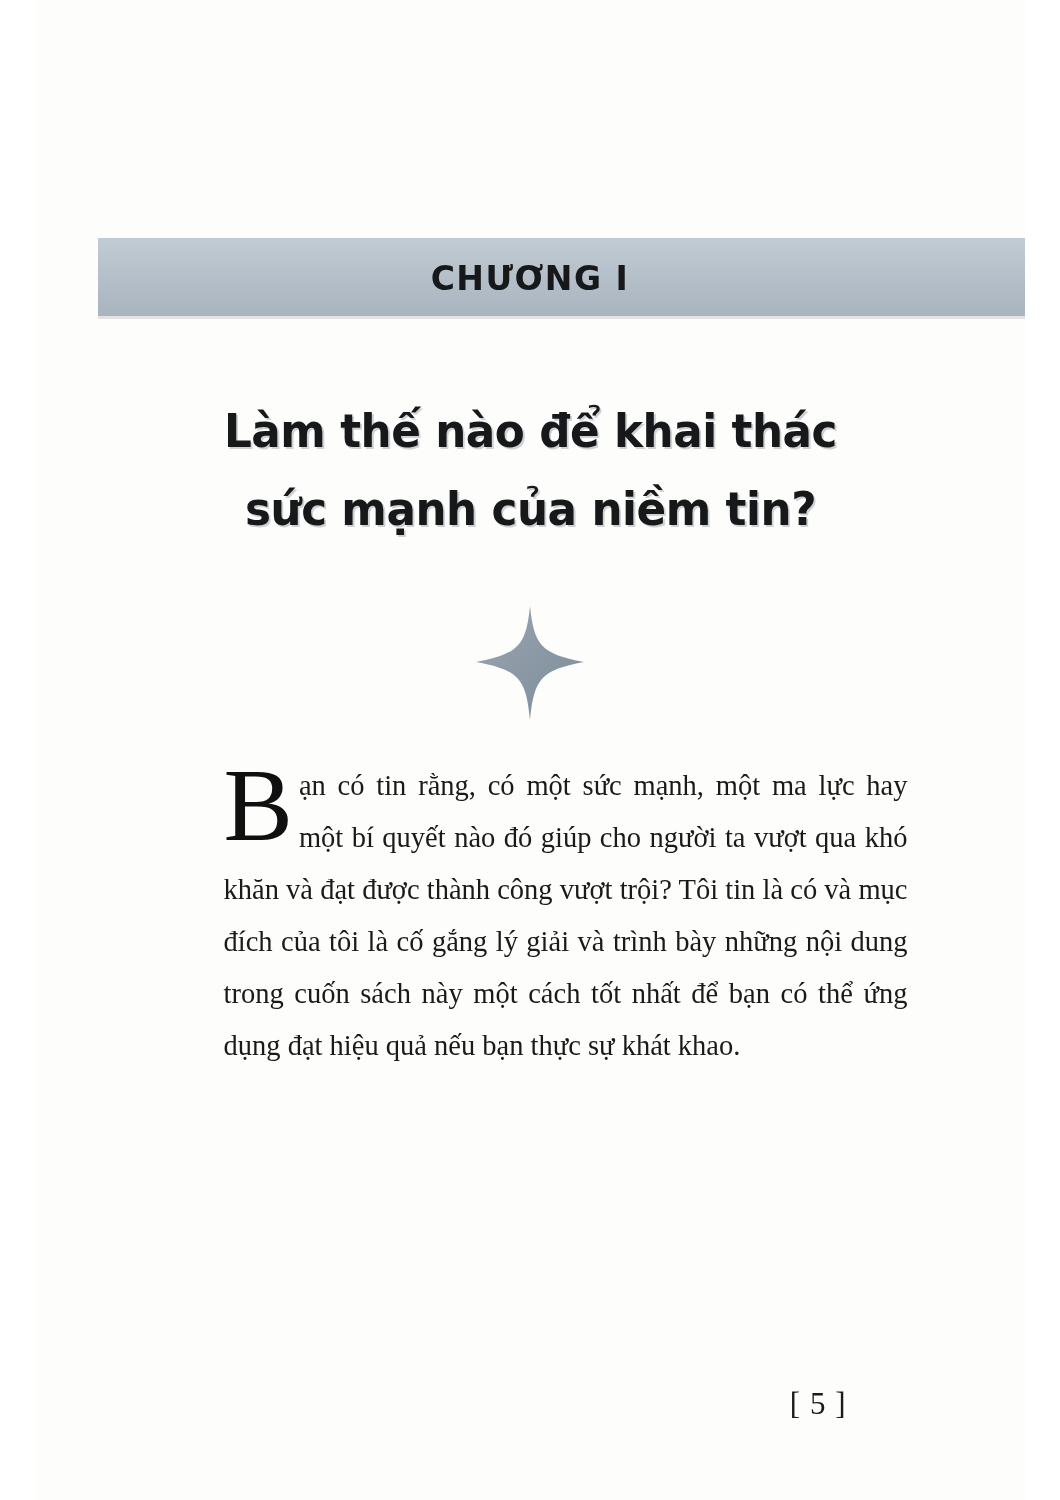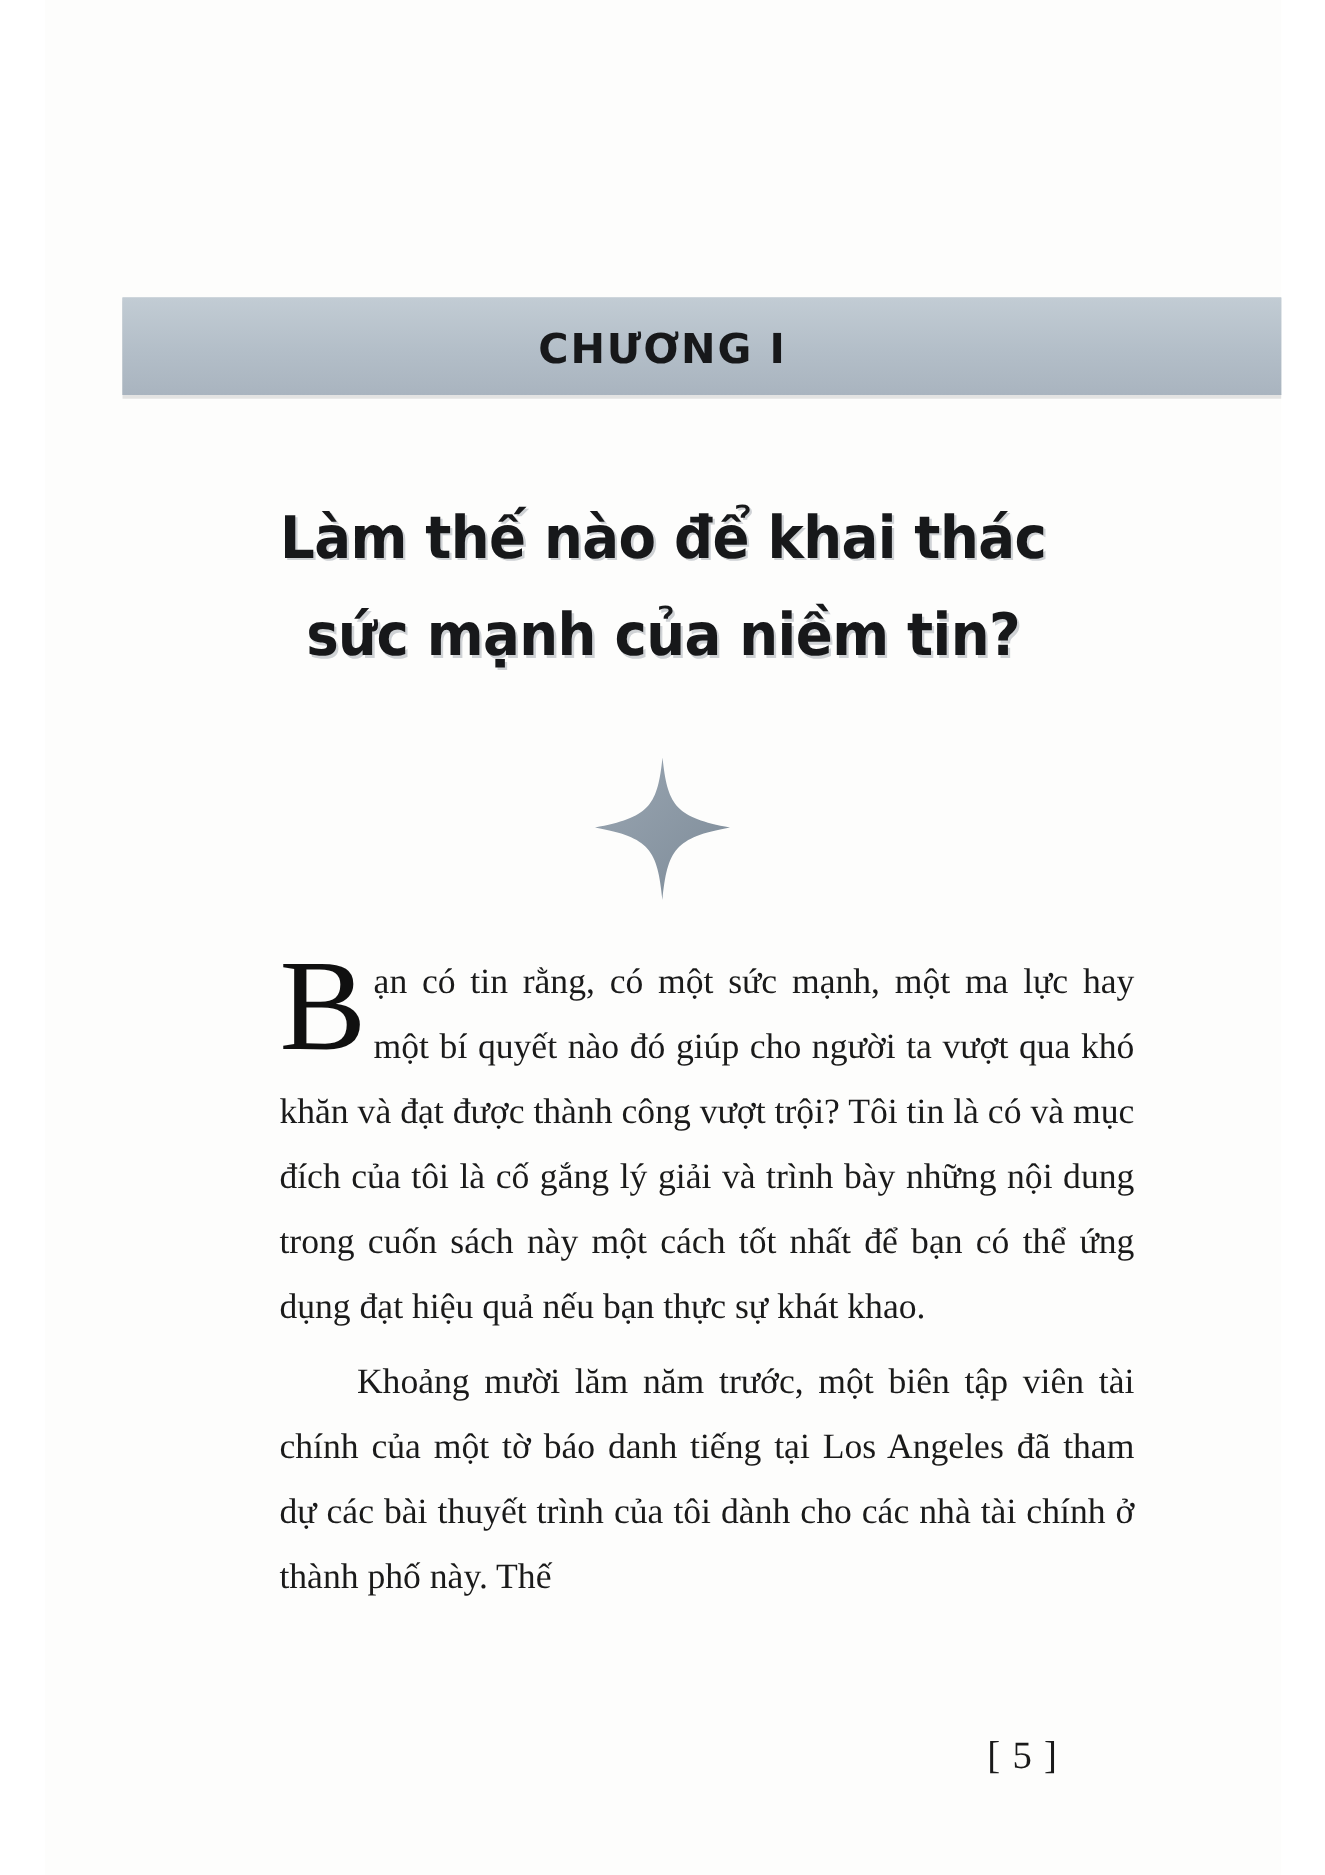--- a/index.html
+++ b/index.html
@@ -158,20 +158,17 @@
         </linearGradient>
       </defs>
       <path d="M70 8 C74 46 80 56 124 64 C80 72 74 82 70 122 C66 82 60 72 16 64 C60 56 66 46 70 8 Z" fill="url(#starGrad)"></path>
     </svg>
   </div>
 
   <div class="body-text">
     <p>
       <span class="dropcap">B</span><span>ạn có tin rằng, có một sức mạnh, một ma lực hay một bí quyết nào đó giúp cho người ta vượt qua khó khăn và đạt được thành công vượt trội? Tôi tin là có và mục đích của tôi là cố gắng lý giải và trình bày những nội dung trong cuốn sách này một cách tốt nhất để bạn có thể ứng dụng đạt hiệu quả nếu bạn thực sự khát khao.</span>
     </p>
-    <p class="indent">
-      <span>Khoảng mười lăm năm trước, một biên tập viên tài chính của một tờ báo danh tiếng tại Los Angeles đã tham dự các bài thuyết trình của tôi dành cho các nhà tài chính ở thành phố này. Thế</span>
-    </p>
   </div>
 
   <div class="page-number">[ 5 ]</div>
 
 </div>
 
 </body></html>

